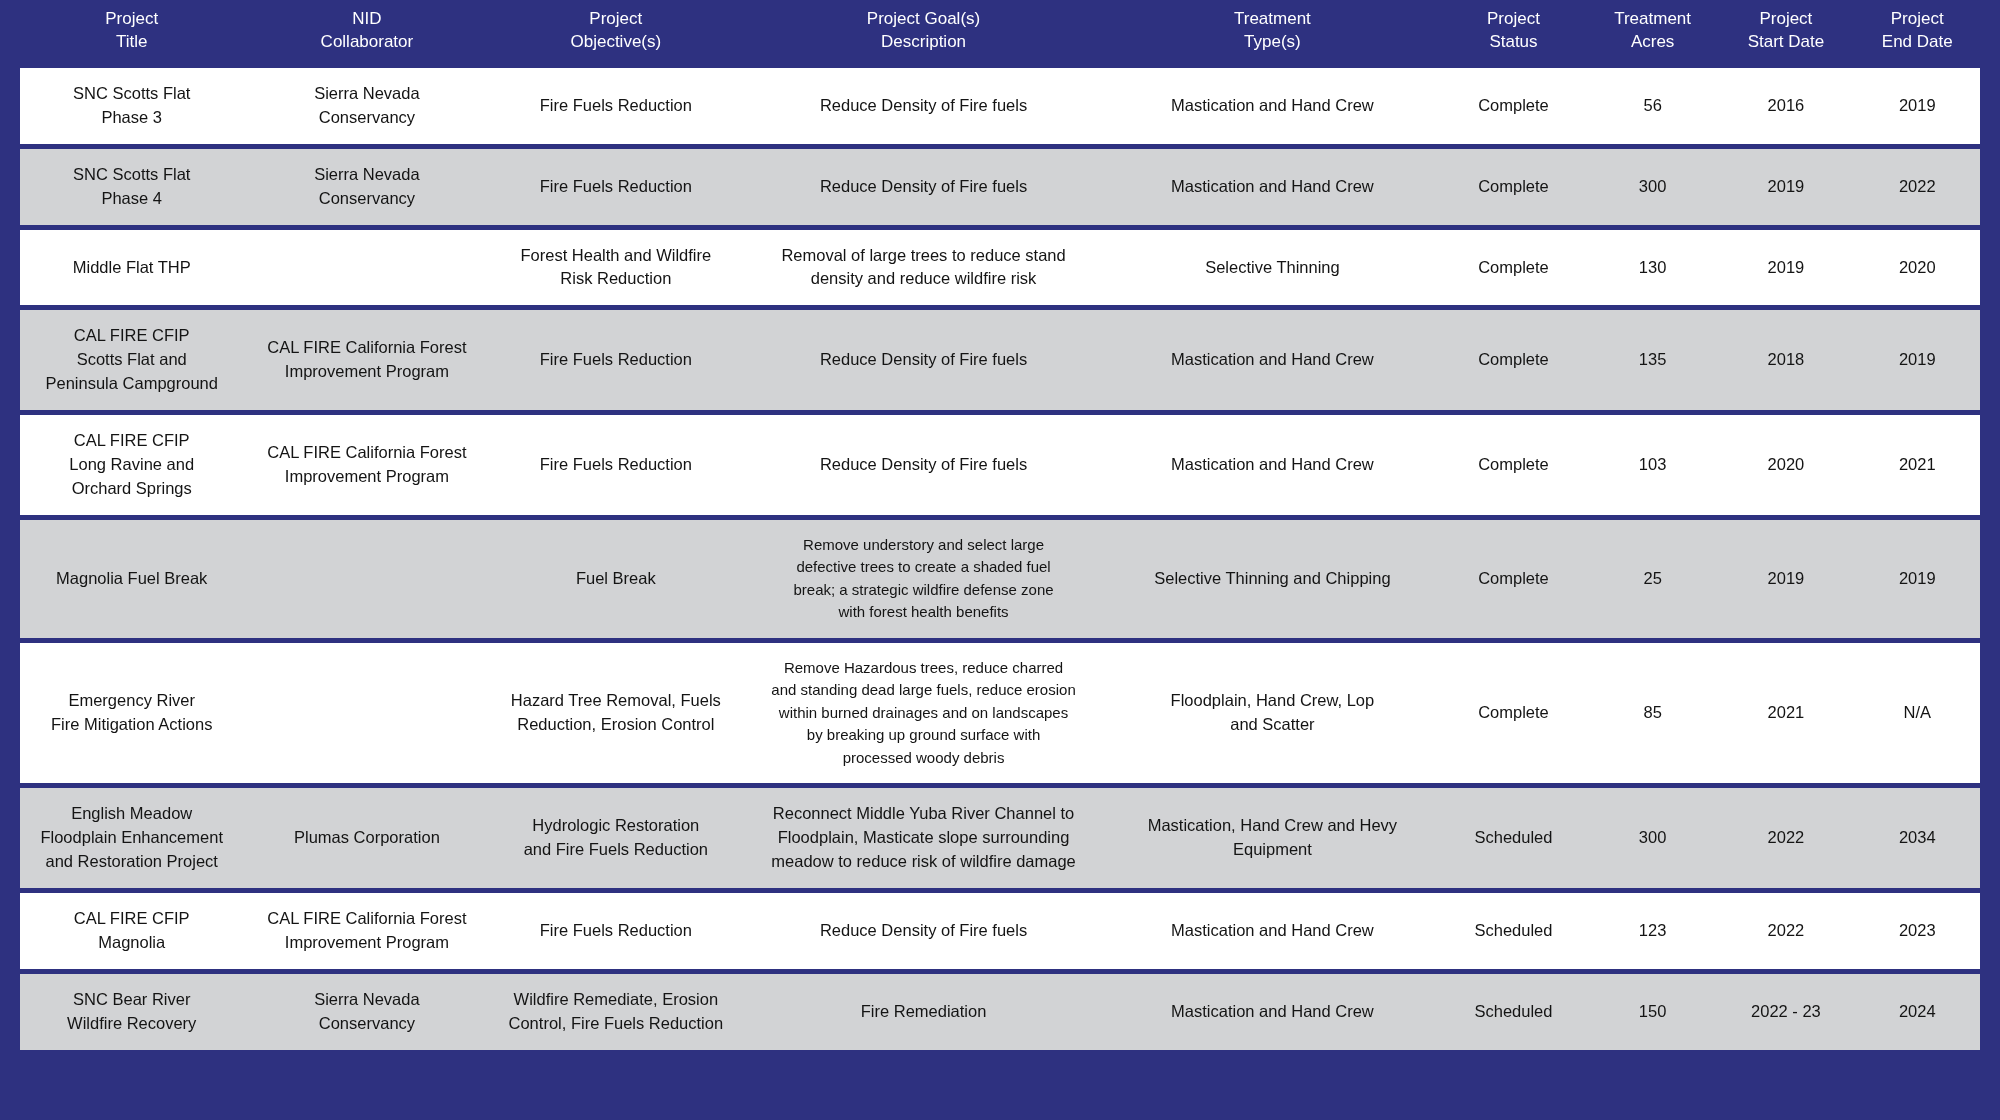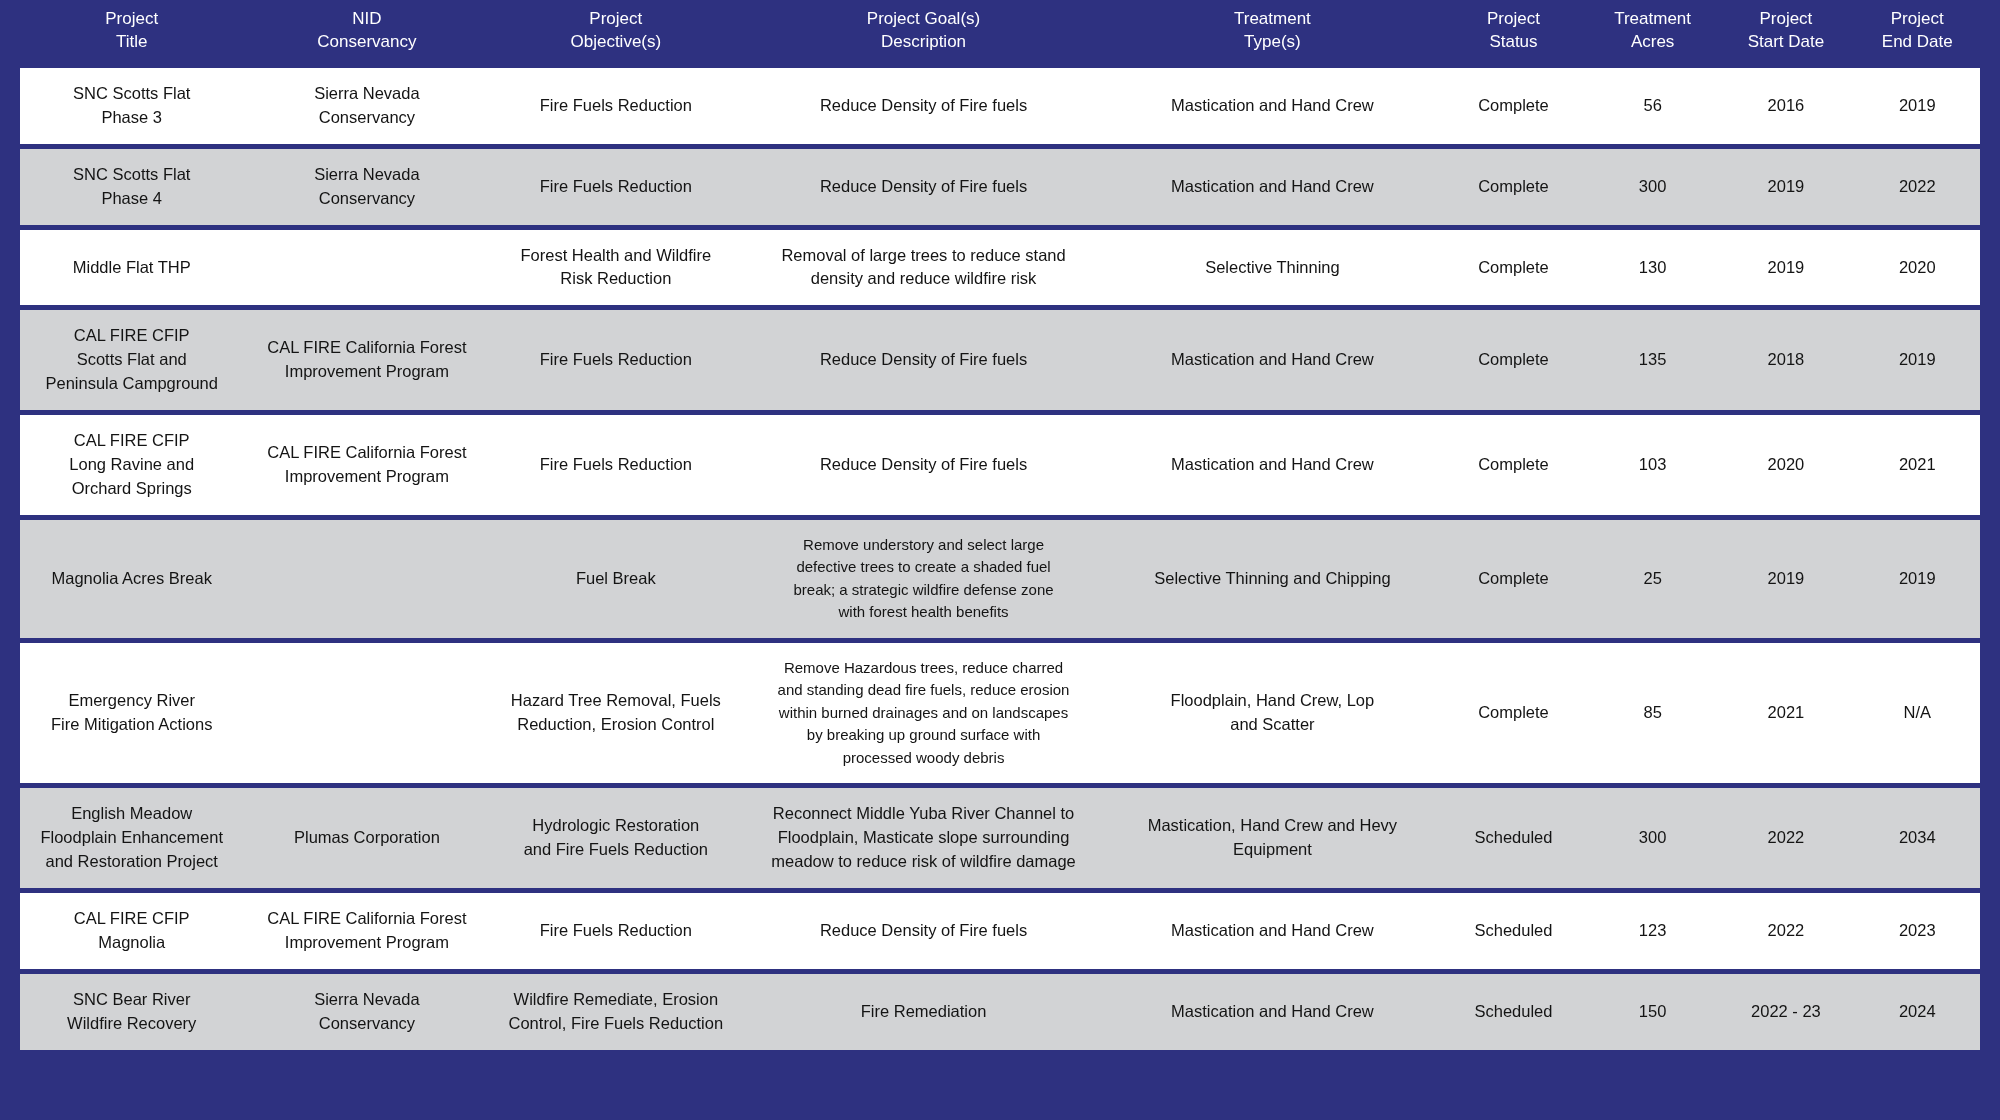--- a/index.html
+++ b/index.html
@@ -94,21 +94,21 @@
         <col class="c-status">
       <col class="c-acres">
         <col class="c-start">
         <col class="c-end">
     </colgroup>
     <thead>
       <tr>
         <th>Project
 Title</th>
         <th>NID
-Conservancy</th>
+Collaborator</th>
         <th>Project
 Objective(s)</th>
         <th>Project Goal(s)
 Description</th>
         <th>Treatment
 Type(s)</th>
         <th>Project
 Status</th>
         <th>Treatment
 Acres</th>
@@ -180,41 +180,41 @@
 Improvement Program</td>
           <td>Fire Fuels Reduction</td>
           <td>Reduce Density of Fire fuels</td>
           <td>Mastication and Hand Crew</td>
           <td>Complete</td>
           <td>103</td>
           <td>2020</td>
           <td>2021</td>
         </tr>
         <tr class="row-grey">
-          <td>Magnolia Acres Break</td>
+          <td>Magnolia Fuel Break</td>
           <td></td>
           <td>Fuel Break</td>
           <td class="small-desc">Remove understory and select large
 defective trees to create a shaded fuel
 break; a strategic wildfire defense zone
 with forest health benefits</td>
           <td>Selective Thinning and Chipping</td>
           <td>Complete</td>
           <td>25</td>
           <td>2019</td>
           <td>2019</td>
         </tr>
         <tr class="row-white">
           <td>Emergency River
 Fire Mitigation Actions</td>
           <td></td>
           <td>Hazard Tree Removal, Fuels
 Reduction, Erosion Control</td>
           <td class="small-desc">Remove Hazardous trees, reduce charred
-and standing dead fire fuels, reduce erosion
+and standing dead large fuels, reduce erosion
 within burned drainages and on landscapes
 by breaking up ground surface with
 processed woody debris</td>
           <td>Floodplain, Hand Crew, Lop
 and Scatter</td>
           <td>Complete</td>
           <td>85</td>
           <td>2021</td>
           <td>N/A</td>
         </tr>

